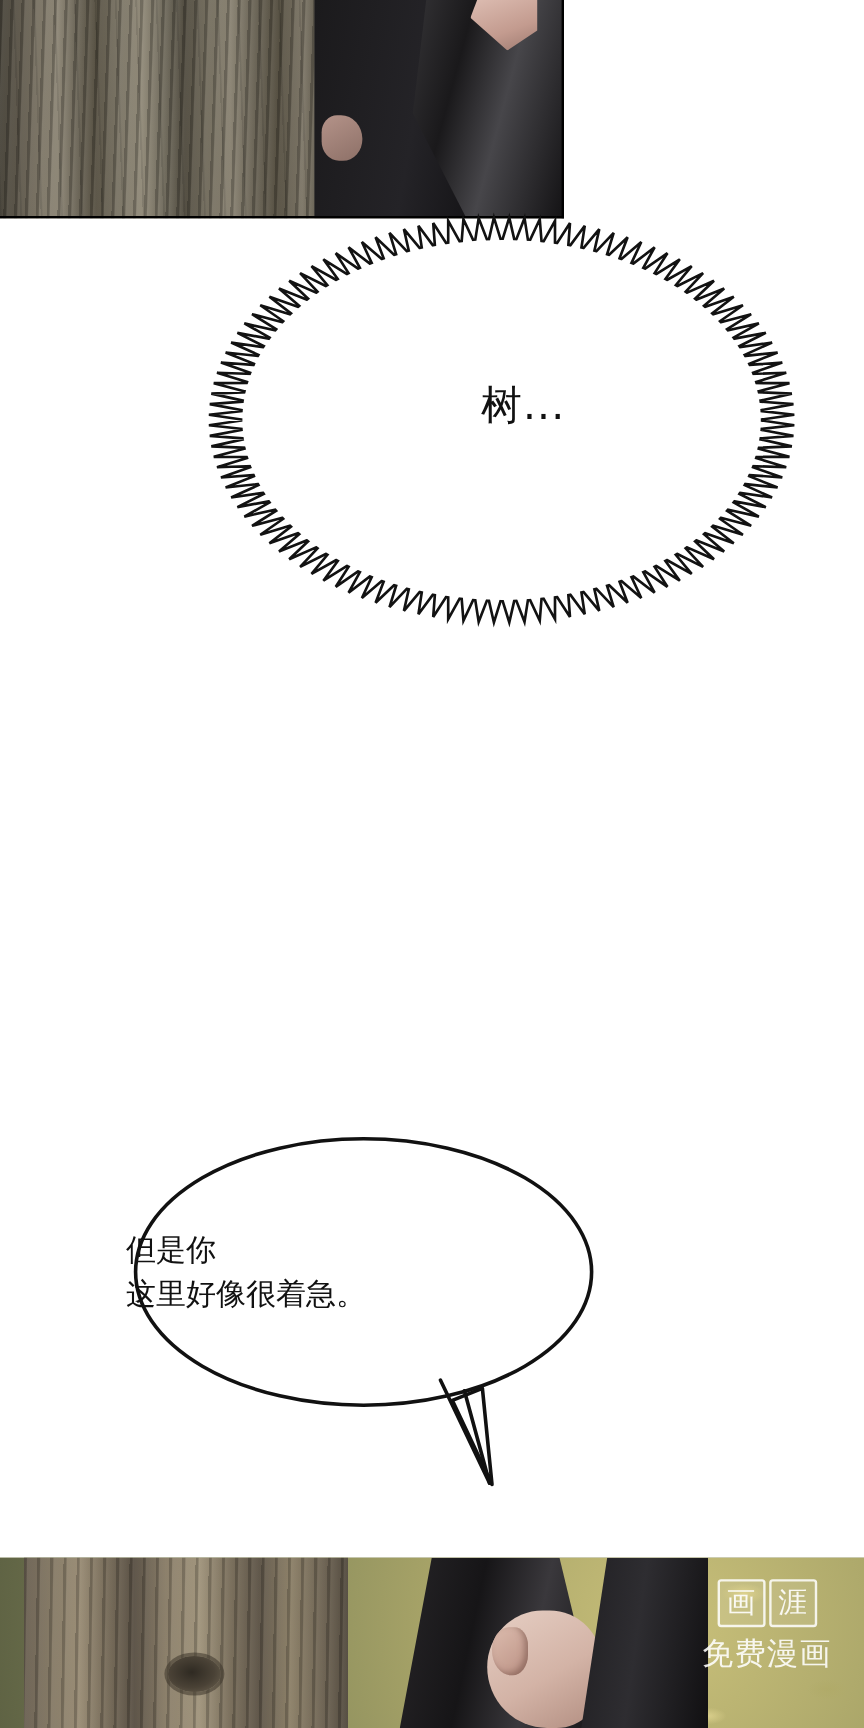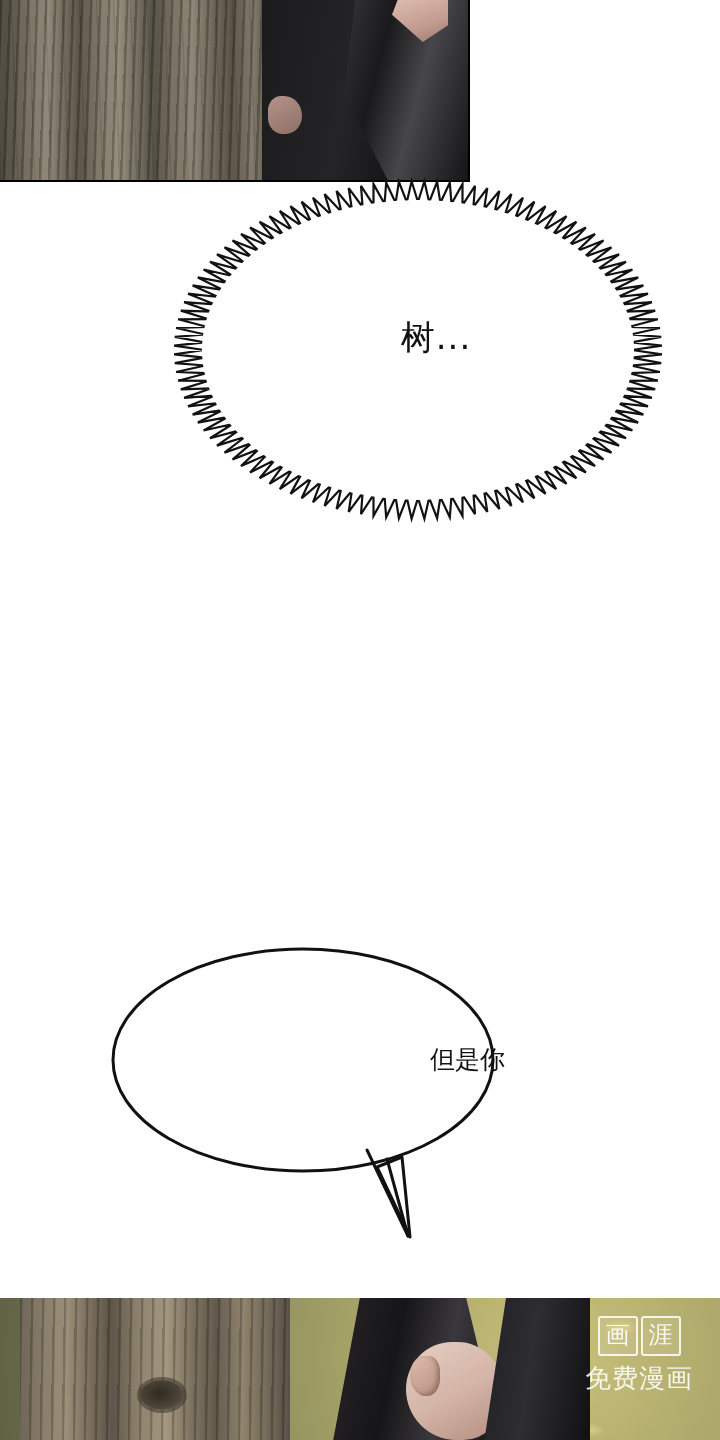--- a/index.html
+++ b/index.html
@@ -145,21 +145,21 @@
   }
   .speech-wrap svg { display: block; }
   .speech-text {
     position: absolute;
     left: 0;
     top: 0;
     width: 400px;
     height: 230px;
     display: flex;
     flex-direction: column;
-    align-items: flex-end;
+    align-items: flex-start;
     justify-content: center;
     font-size: 25px;
     line-height: 1.5;
     color: #111;
     font-family: "DejaVu Sans", sans-serif;
   }
 
   
   .panel-bottom {
     position: absolute;
@@ -316,20 +316,21 @@
 
   <div class="speech-wrap">
     <svg width="410" height="305" viewBox="0 0 410 305" aria-hidden="true">
       <path d="M297 212 L305 292 L272 222 Z" fill="#ffffff" stroke="#111111" stroke-width="3" stroke-linejoin="round"></path>
       <ellipse cx="198" cy="115" rx="190" ry="111" fill="#ffffff" stroke="#111111" stroke-width="3"></ellipse>
       <path d="M262 205 L303 291" fill="none" stroke="#111111" stroke-width="3" stroke-linecap="round"></path>
       <path d="M303 291 L282 214" fill="none" stroke="#111111" stroke-width="3" stroke-linecap="round"></path>
     </svg>
     <div class="speech-text">
       <div>但是你</div>
+      <div>这里好像很着急。</div>
     </div>
   </div>
 
   <div class="panel-bottom">
     <div class="bottom-bg"></div>
     <div class="bottom-leaves"></div>
     <div class="bottom-bark"></div>
     <div class="bottom-bark-streaks"></div>
     <div class="bark-knot"></div>
     <div class="bottom-hair"></div>

